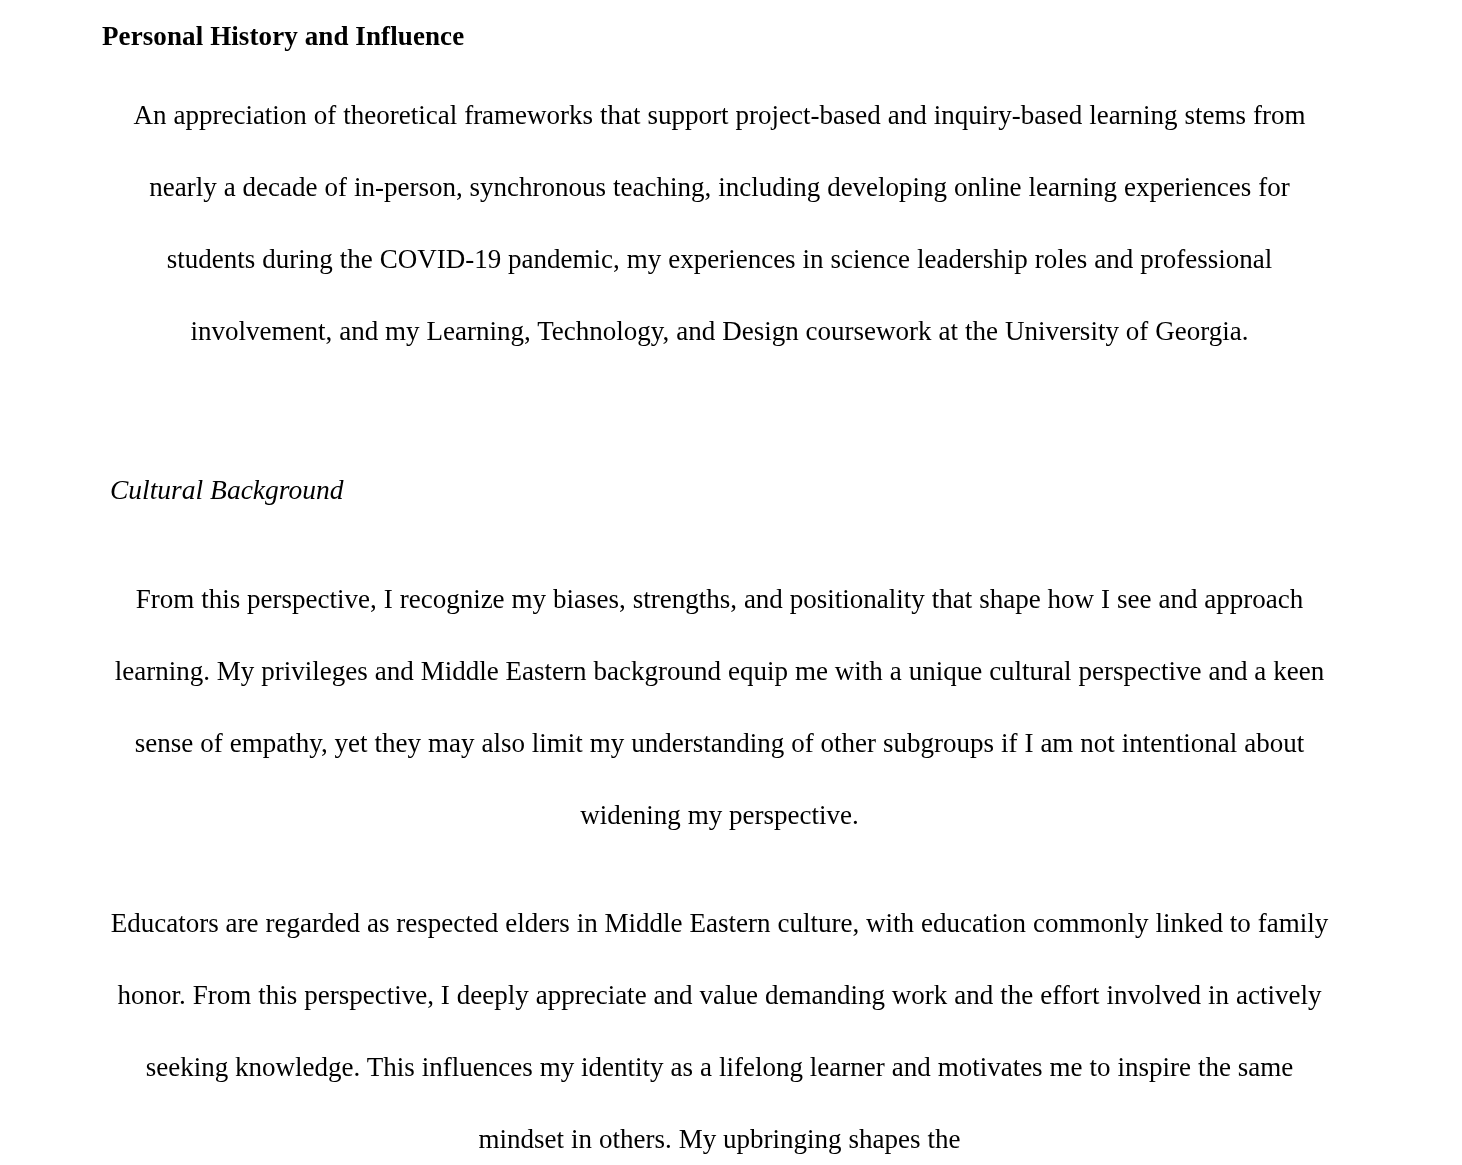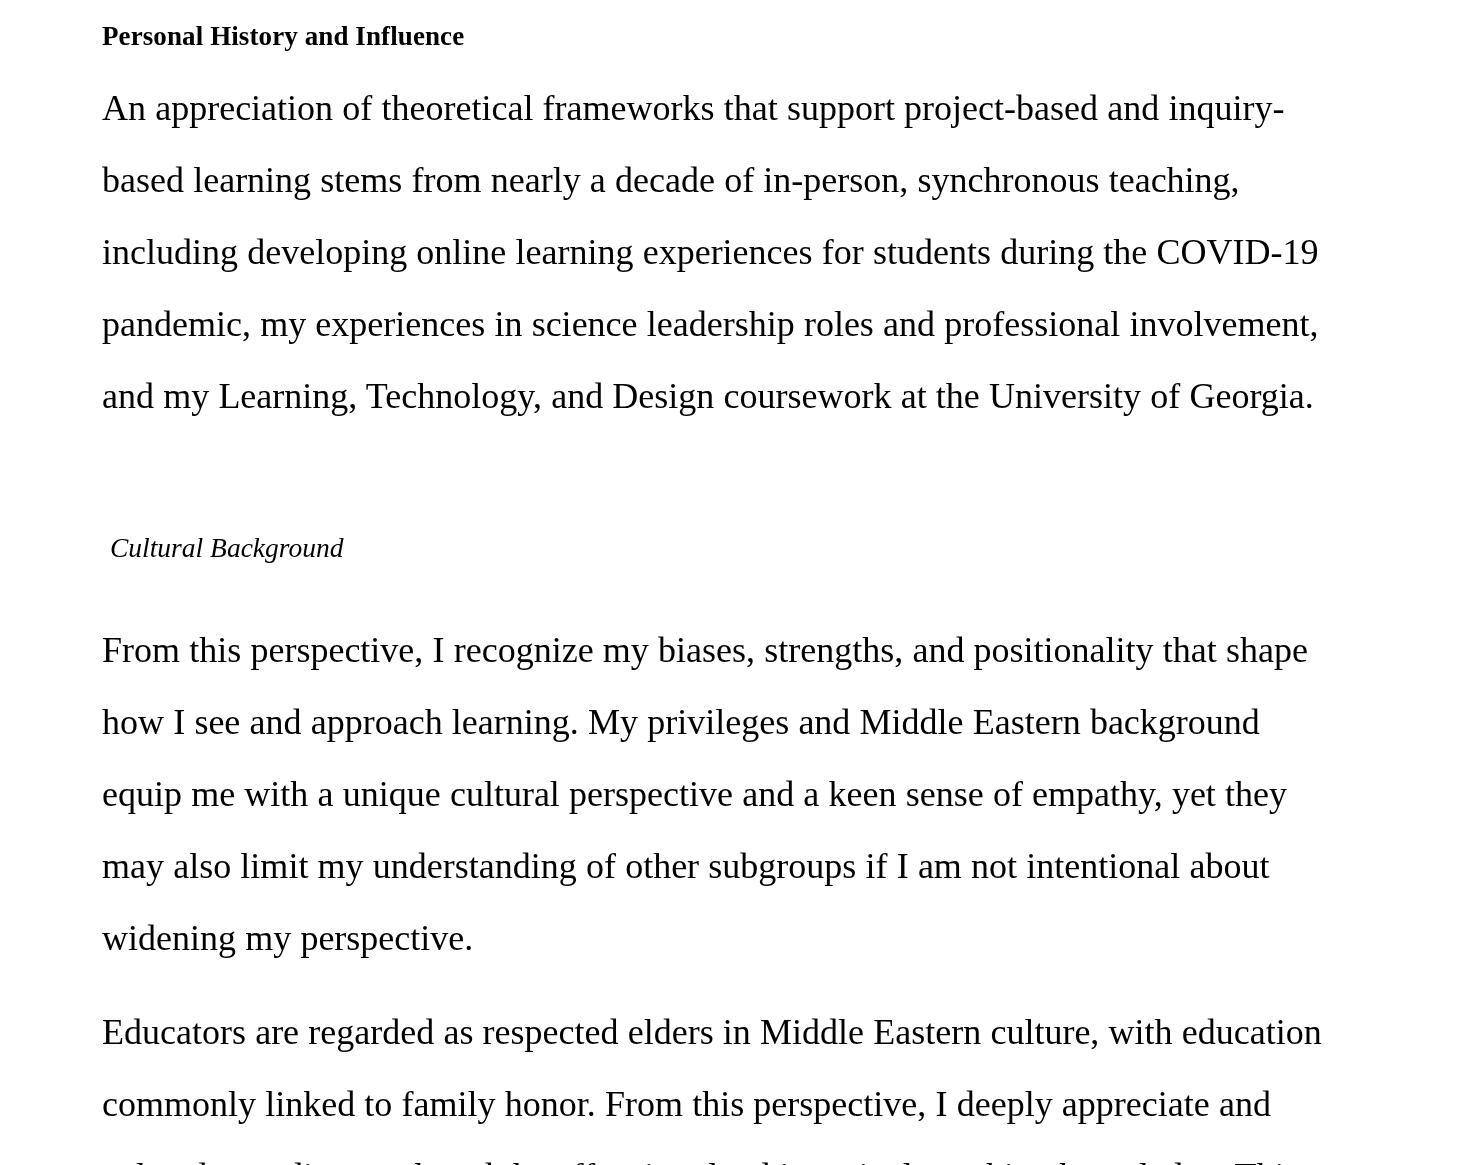--- a/index.html
+++ b/index.html
@@ -40,26 +40,26 @@
   .sub-heading {
     font-size: 27.5px;
     font-style: italic;
     font-weight: normal;
     line-height: 72px;
     margin: 8px;
     padding: 0;
     white-space: nowrap;
   }
   .body-paragraph {
-    font-size: 36px;
+    font-size: 27px;
     font-weight: normal;
     line-height: 72px;
-    margin: 0;
+    margin: 7px;
     padding: 0;
-    text-align: left;
+    text-align: center;
     word-spacing: 0.2px;
   }
   .spacer-line {
     height: 72px;
     line-height: 72px;
     font-size: 27.5px;
   }
   .spacer-half {
     height: 22px;
   }

